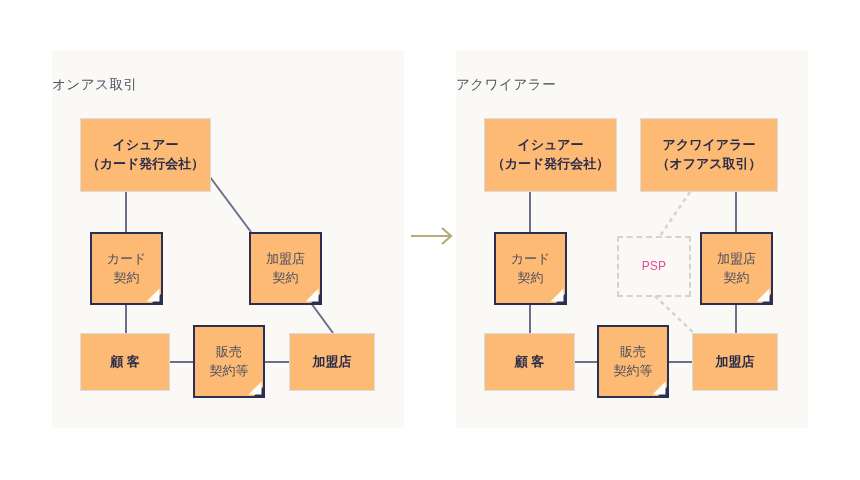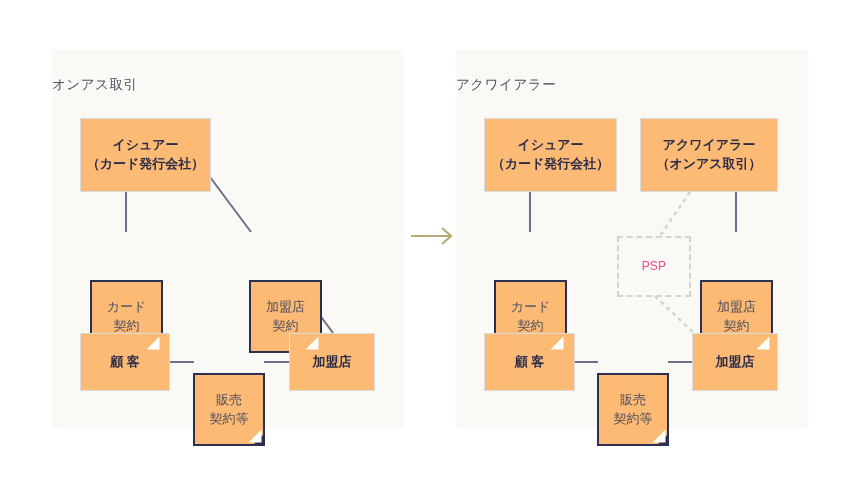--- a/index.html
+++ b/index.html
@@ -55,21 +55,20 @@
     font-size: 13px;
     font-weight: 700;
   }
 
   
   .doc {
     border: 2px solid #2c2e52;
     color: #4a4d5e;
     font-size: 13px;
     font-weight: 400;
-    margin-top: 48px;
   }
   .doc::after {
     content: "";
     position: absolute;
     right: -2px; bottom: -2px;
     width: 0; height: 0;
     border-left: 13px solid transparent;
     border-bottom: 13px solid #2c2e52;
   }
   .doc::before {
@@ -193,21 +192,21 @@
   <div class="node entity" style="left:484px; top:118px; width:133px; height:74px;">
     <div class="label">
       <span>イシュアー</span><br>
       <span>（カード発行会社）</span>
     </div>
   </div>
 
   <div class="node entity" style="left:640px; top:118px; width:138px; height:74px;">
     <div class="label">
       <span>アクワイアラー</span><br>
-      <span>（オンアス取引）</span>
+      <span>（オフアス取引）</span>
     </div>
   </div>
 
   <div class="node doc" style="left:494px; top:232px; width:73px; height:73px;">
     <div class="label">
       <span>カード</span><br>
       <span>契約</span>
     </div>
   </div>
 

